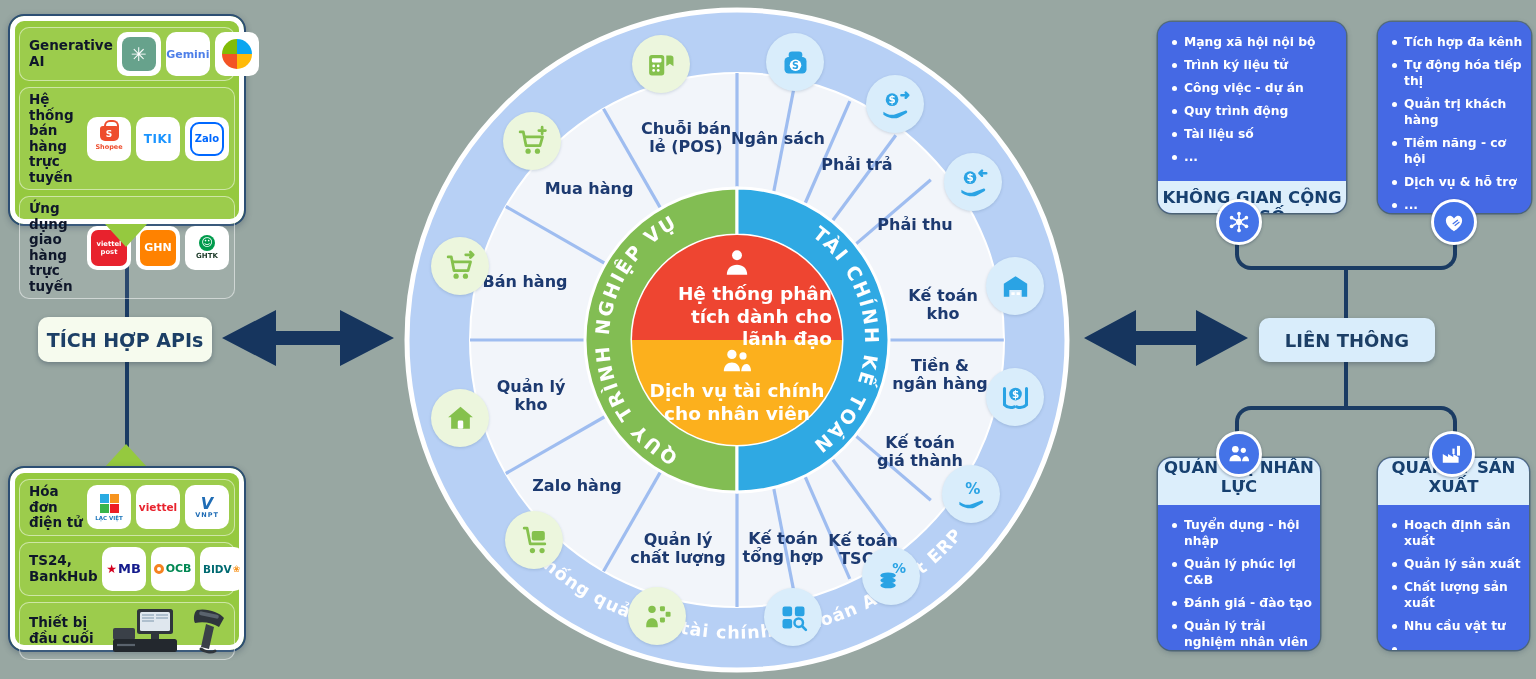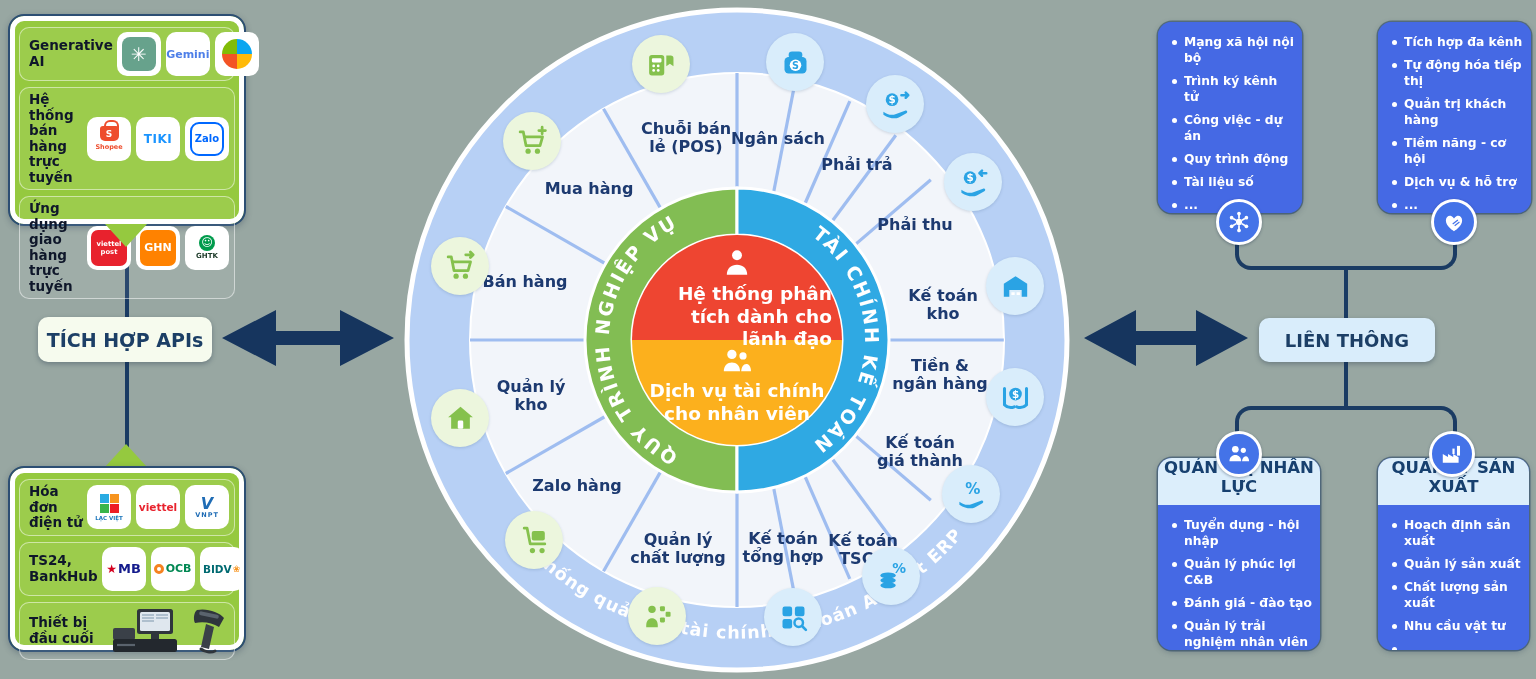--- a/index.html
+++ b/index.html
@@ -495,25 +495,25 @@
 
   <div class="bracket down" style="left:1235px; top:244px; width:222px; height:26px;"></div>
   <div class="navline" style="left:1344px; top:268px; width:4px; height:50px;"></div>
   <div class="navline" style="left:1344px; top:362px; width:4px; height:46px;"></div>
   <div class="bracket up" style="left:1235px; top:406px; width:222px; height:36px;"></div>
 
   <div class="pill pill-lien" style="left:1259px; top:318px; width:176px; height:44px;">
     <span>LIÊN THÔNG</span>
   </div>
 
-  <div class="bpanel" style="left:1158px; top:22px; width:144px; height:191px; display:flex; flex-direction:column;">
+  <div class="bpanel" style="left:1158px; top:22px; width:188px; height:191px; display:flex; flex-direction:column;">
     <div class="body" style="flex:1;">
       <ul>
         <li>Mạng xã hội nội bộ</li>
-        <li>Trình ký kênh tử</li>
+        <li>Trình ký liệu tử</li>
         <li>Công việc - dự án</li>
         <li>Quy trình động</li>
         <li>Tài liệu số</li>
         <li>...</li>
       </ul>
     </div>
     <div class="titlebar" style="height:58px;">KHÔNG GIAN CỘNG TÁC SỐ</div>
   </div>
   <span class="picon" style="left:1216px; top:199px;">
       <svg>

